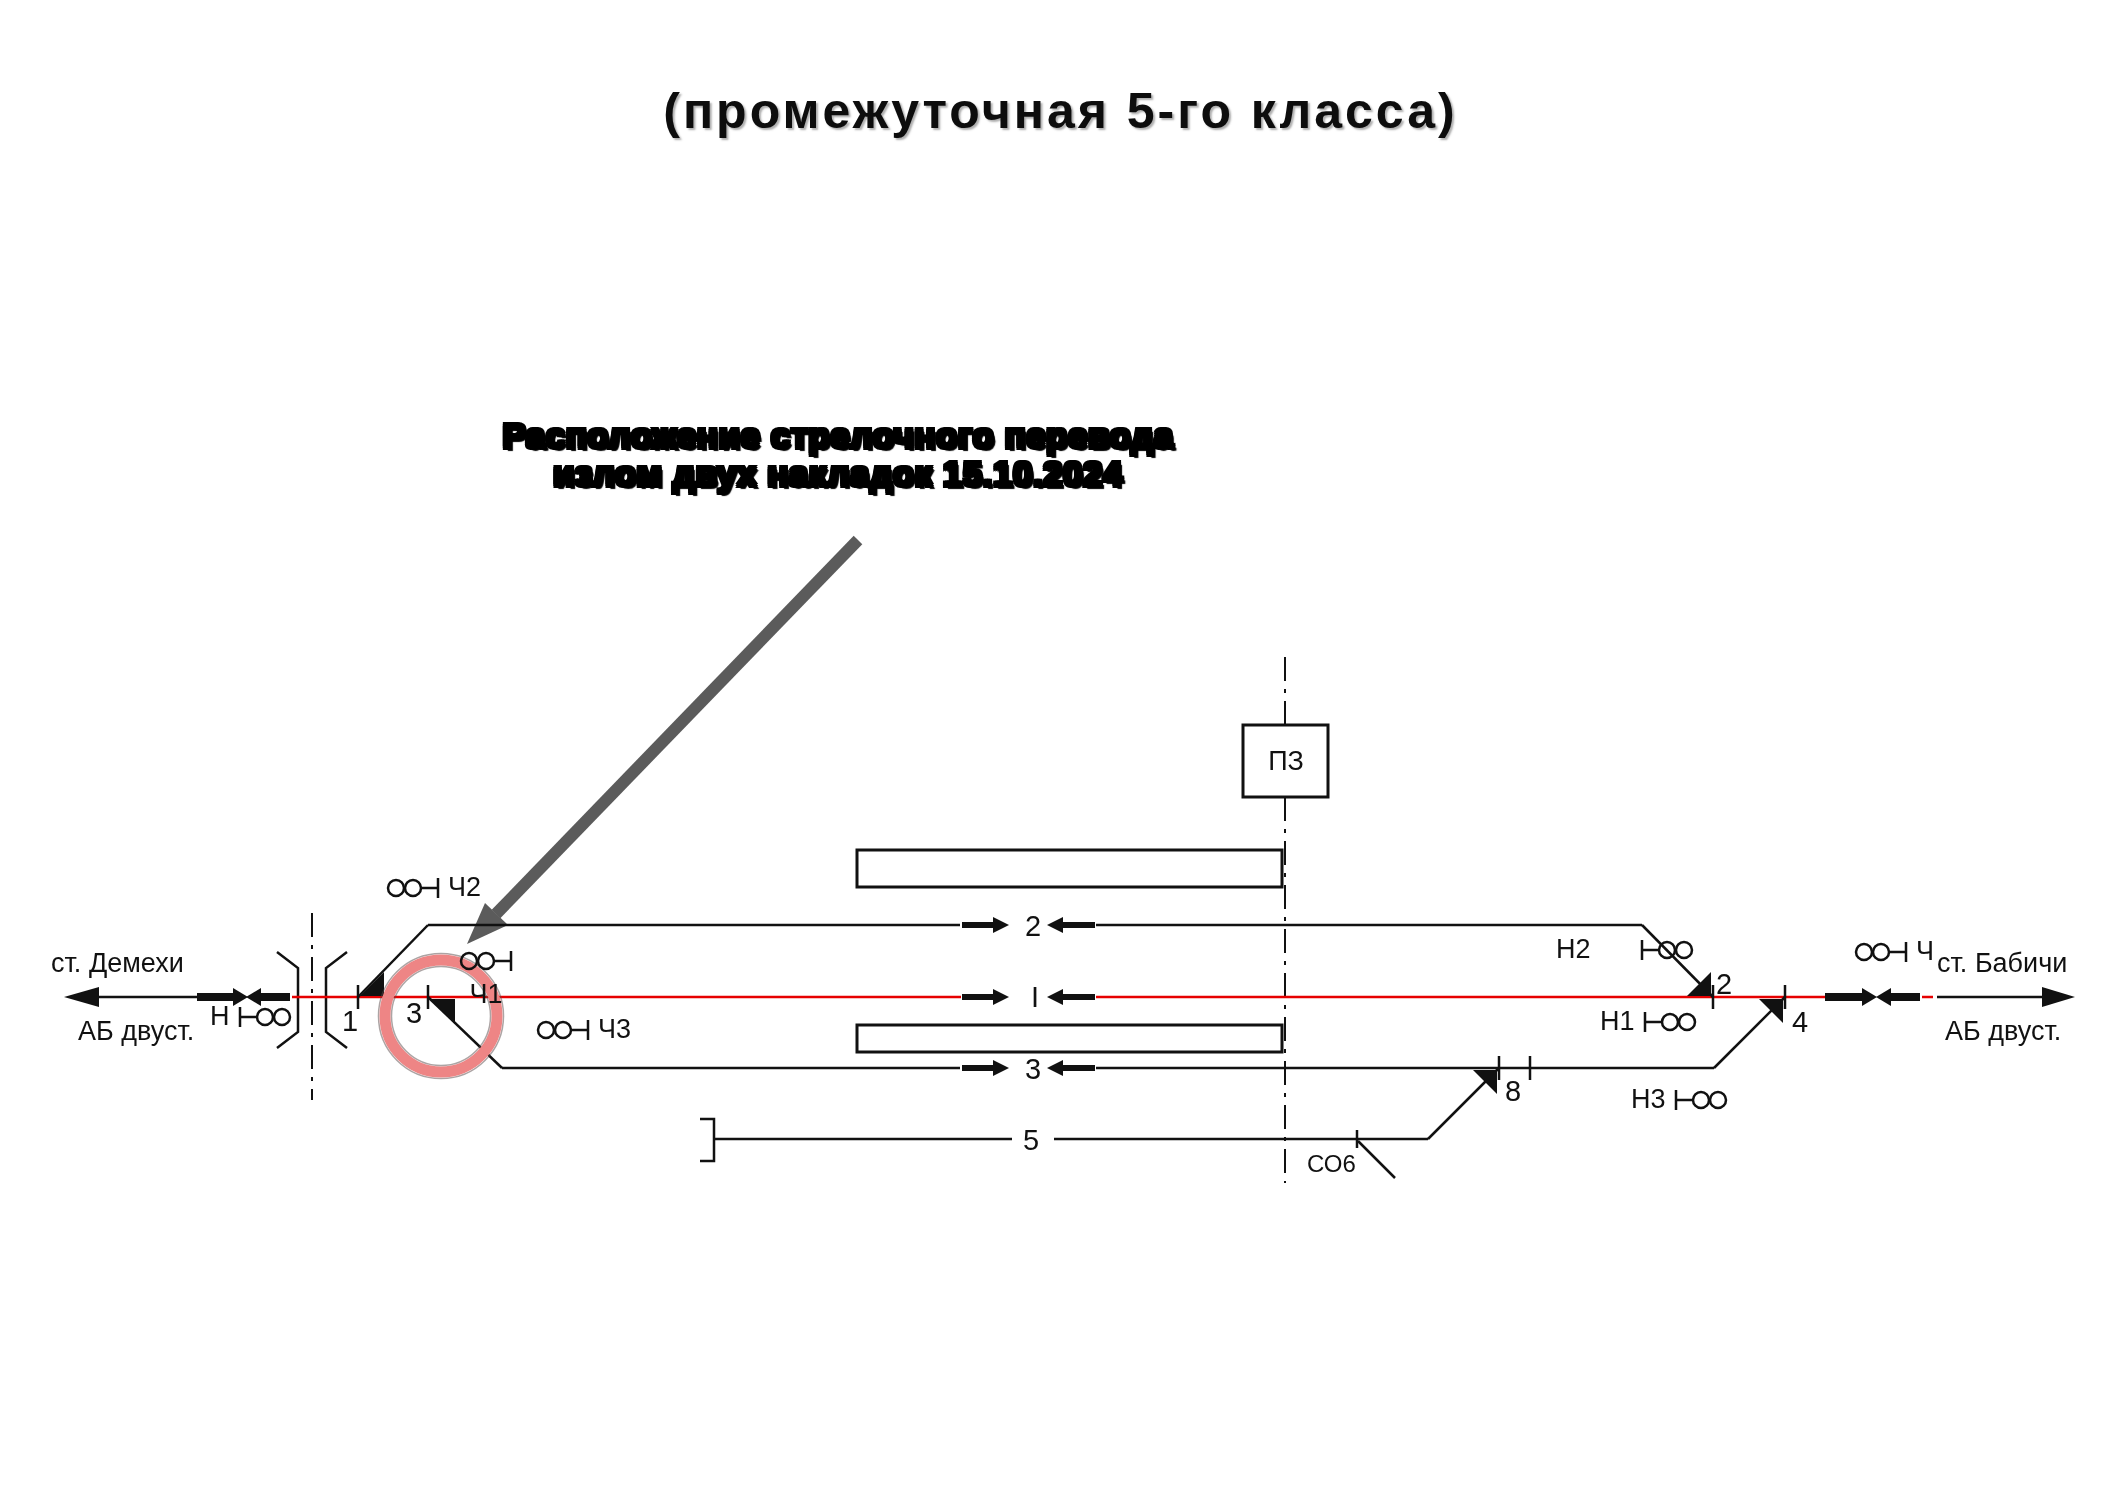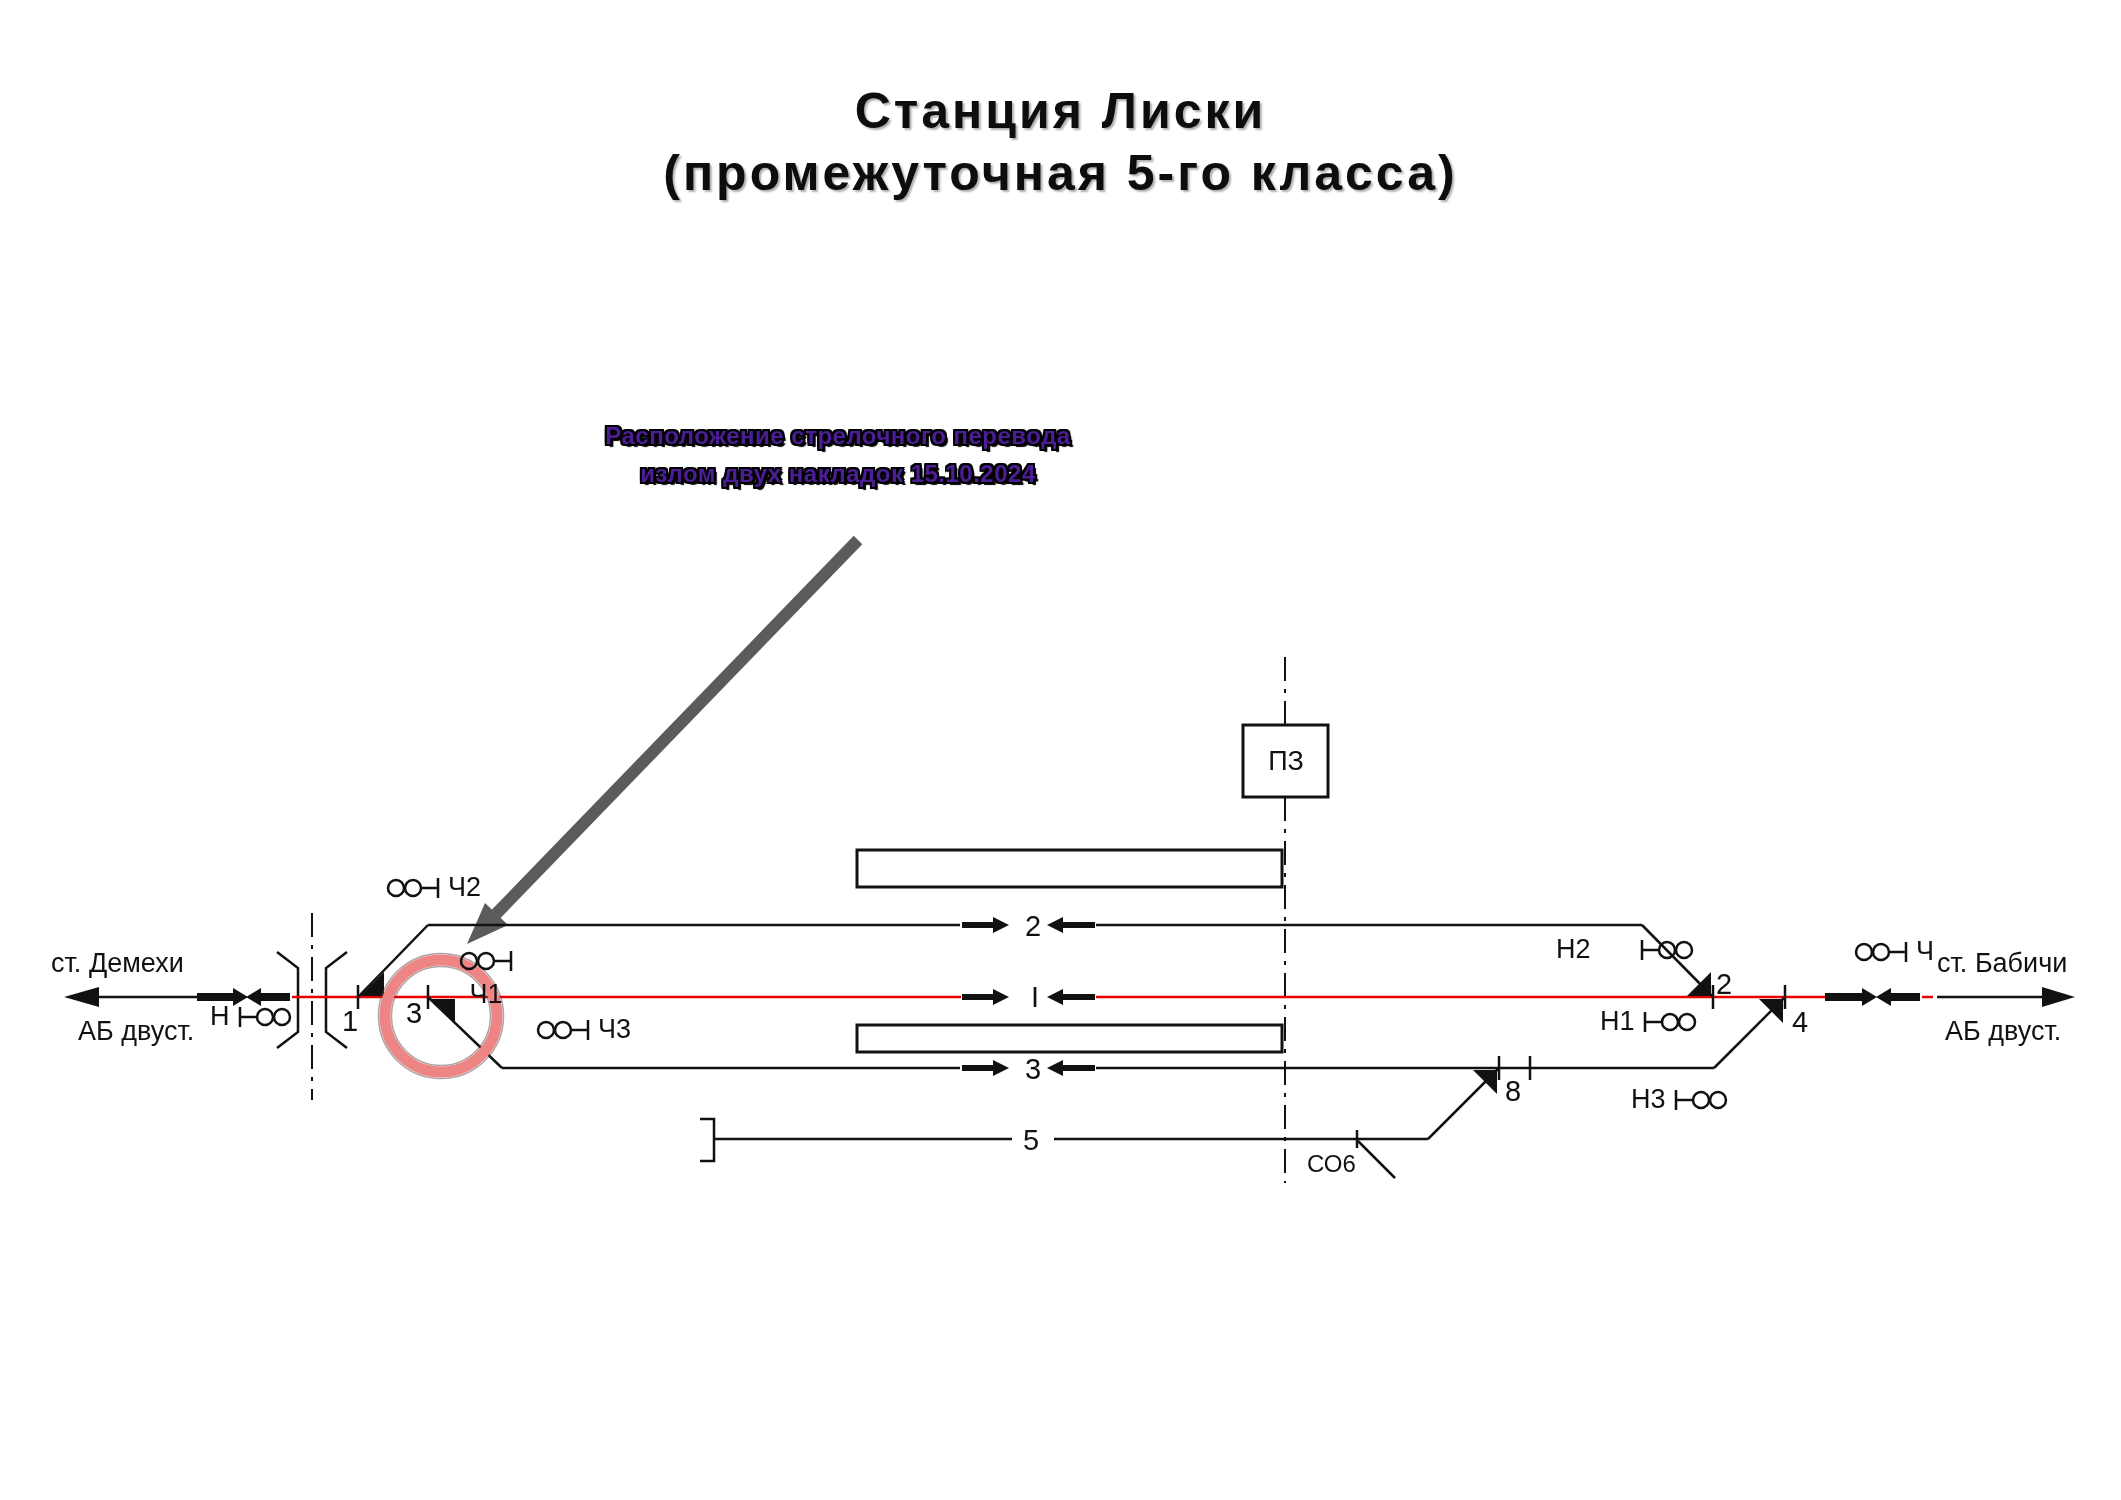--- a/index.html
+++ b/index.html
@@ -8,21 +8,21 @@
     font-family:"Liberation Sans","DejaVu Sans",sans-serif;color:#111;
   }
   .abs{position:absolute;}
   .c{transform:translate(-50%,-50%);white-space:nowrap;}
   
   .title-block{top:80px;left:0;width:2121px;text-align:center;line-height:62px;
     font-weight:700;font-size:50px;letter-spacing:3px;color:#0d0d0d;
     text-shadow:2px 2px 2px rgba(110,110,110,.55);}
   
   .annotation{top:417px;left:462px;width:752px;text-align:center;
-    font-weight:700;font-size:24px;line-height:38px;letter-spacing:.5px;color:#4c1d95;
+    font-weight:700;font-size:35px;line-height:38px;letter-spacing:.5px;color:#000000;
     text-shadow:-2px -2px 0 #000,2px -2px 0 #000,-2px 2px 0 #000,2px 2px 0 #000,
                 -2px 0 0 #000,2px 0 0 #000,0 -2px 0 #000,0 2px 0 #000,3px 3px 1px #000;}
   
   .lbl{font-size:27px;line-height:27px;white-space:nowrap;}
   .num{font-size:29px;line-height:29px;white-space:nowrap;}
   .sigrow{display:flex;align-items:center;gap:7px;font-size:27px;line-height:27px;white-space:nowrap;}
   .sigrow svg{display:block;}
   svg.geom{position:absolute;top:0;left:0;}
 </style>
 </head>
@@ -138,21 +138,20 @@
     </g>
 
     <g>
       <circle cx="441" cy="1016" r="62.5" fill="none" stroke="#5a4a4a" stroke-width="1.5" opacity="0.5"></circle>
       <circle cx="441" cy="1016" r="56" fill="none" stroke="#ee8585" stroke-width="11"></circle>
       <circle cx="441" cy="1016" r="49.5" fill="none" stroke="#5a4a4a" stroke-width="1.5" opacity="0.5"></circle>
     </g>
   </svg>
 
   <div class="abs title-block">
-    <div>Станция Лиски</div>
     <div>(промежуточная 5-го класса)</div>
   </div>
 
   <div class="abs annotation">
     <div>Расположение стрелочного перевода</div>
     <div>излом двух накладок 15.10.2024</div>
   </div>
 
   <div class="abs lbl" style="left:51px;top:950px;">ст. Демехи</div>
   <div class="abs lbl" style="left:78px;top:1018px;">АБ двуст.</div>

